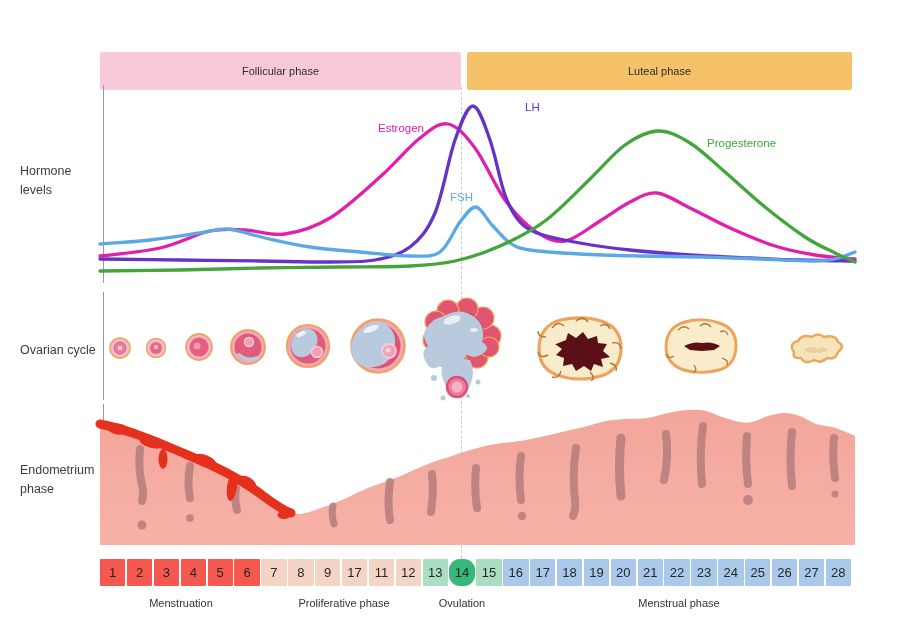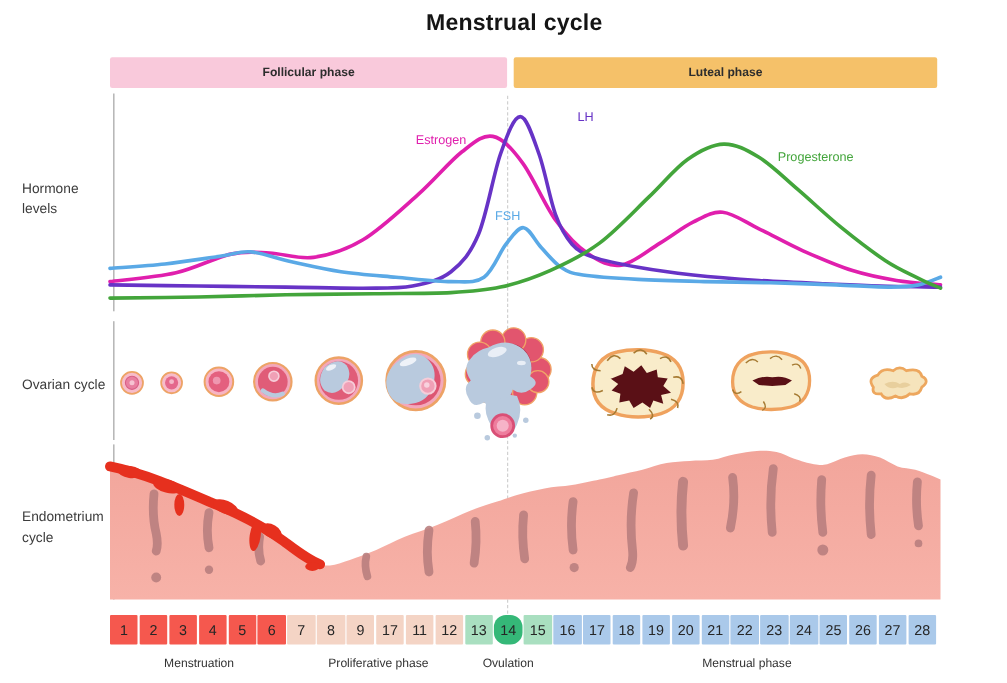--- a/index.html
+++ b/index.html
@@ -1,21 +1,21 @@
 <!DOCTYPE html>
 <html><head>
 <meta charset="utf-8">
 <style>
   html,body{margin:0;padding:0;background:#fff;}
   .canvas{position:relative;width:915px;height:621px;background:#ffffff;
           font-family:"Liberation Sans",sans-serif;overflow:hidden;}
   .title{position:absolute;top:9px;left:20px;width:895px;text-align:center;
          font-size:21px;font-weight:bold;color:#151515;letter-spacing:.2px;}
-  .phase-bar{position:absolute;top:52px;height:28px;display:flex;align-items:center;
-             justify-content:center;font-size:11px;font-weight:bold;color:#2d2d2d;border-radius:2px;}
+  .phase-bar{position:absolute;top:52px;height:38px;display:flex;align-items:center;
+             justify-content:center;font-size:11px;font-weight:normal;color:#2d2d2d;border-radius:2px;}
   #bar-follicular{left:100px;width:361px;}
   #bar-luteal{left:467px;width:385px;}
   .axis{position:absolute;width:1px;background:#9a9a9a;}
   #axis-hormone{left:103px;top:85px;height:198px;}
   #axis-ovarian{left:103px;top:292px;height:108px;}
   #axis-endo{left:103px;top:404px;height:141px;}
   .dashed-line{position:absolute;left:461px;top:87px;height:471px;width:0;
                border-left:1.6px dashed #cdcdcd;}
   .row-label{position:absolute;left:20px;font-size:12.5px;color:#3c3c3c;
              line-height:1.55;white-space:pre-line;}
@@ -29,39 +29,38 @@
   .day-cell{flex:1;display:flex;align-items:center;justify-content:center;
             font-size:13px;color:#262626;border-radius:1px;}
   .bottom-label{position:absolute;top:597px;transform:translateX(-50%);
                 font-size:11px;color:#333;white-space:nowrap;}
 </style>
 </head>
 <body>
 
 <div class="canvas">
 
-  <div class="title">Menstrual cycle</div>
 
   <div class="phase-bar" id="bar-follicular" style="background: rgb(249, 201, 219);">
     <span>Follicular phase</span>
   </div>
   <div class="phase-bar" id="bar-luteal" style="background: rgb(245, 193, 105);">
     <span>Luteal phase</span>
   </div>
 
   <div class="dashed-line"></div>
   <div class="axis" id="axis-hormone"></div>
   <div class="axis" id="axis-ovarian"></div>
   <div class="axis" id="axis-endo"></div>
 
   <div class="row-label" id="label-hormone">Hormone
 levels</div>
   <div class="row-label" id="label-ovarian">Ovarian cycle</div>
   <div class="row-label" id="label-endo">Endometrium
-cycle</div>
+phase</div>
 
   <svg class="layer" id="art" width="915" height="621" viewBox="0 0 915 621">
     <defs>
       <linearGradient id="endoGrad" x1="0" y1="0" x2="0" y2="1">
         <stop offset="0" stop-color="#f2a59b"></stop>
         <stop offset="1" stop-color="#f7b2a8"></stop>
       </linearGradient>
     </defs>
 
     <g>

